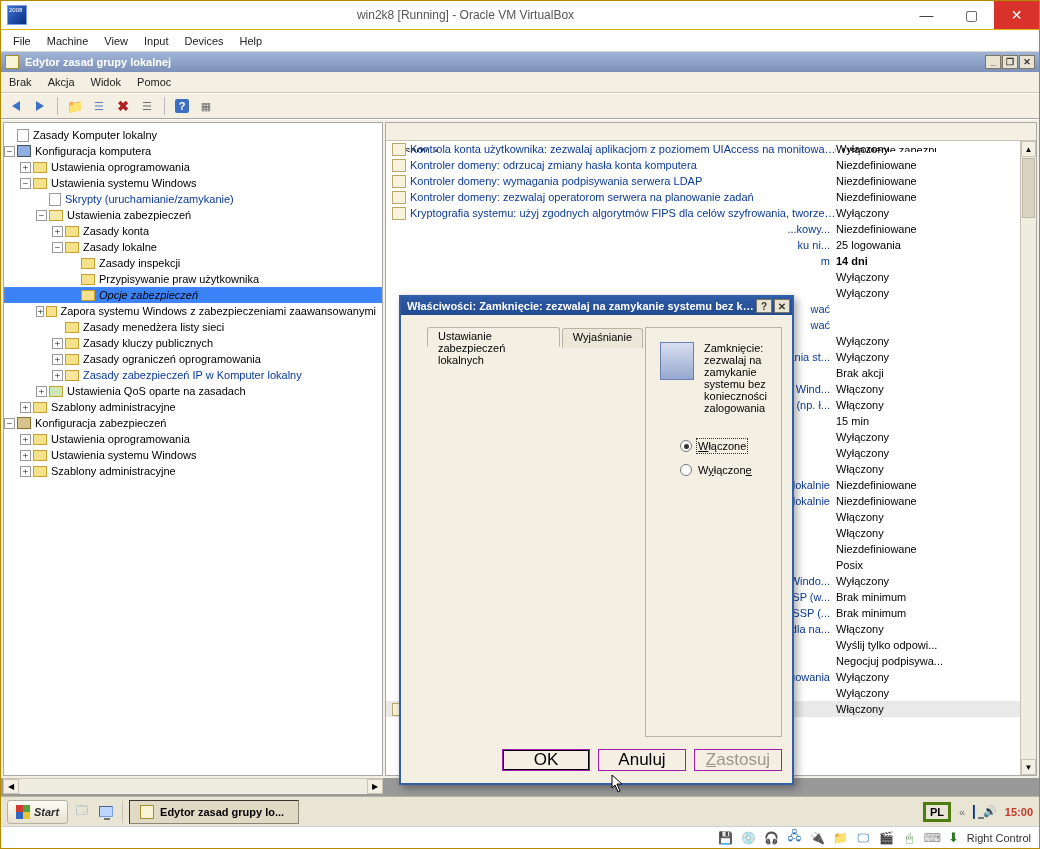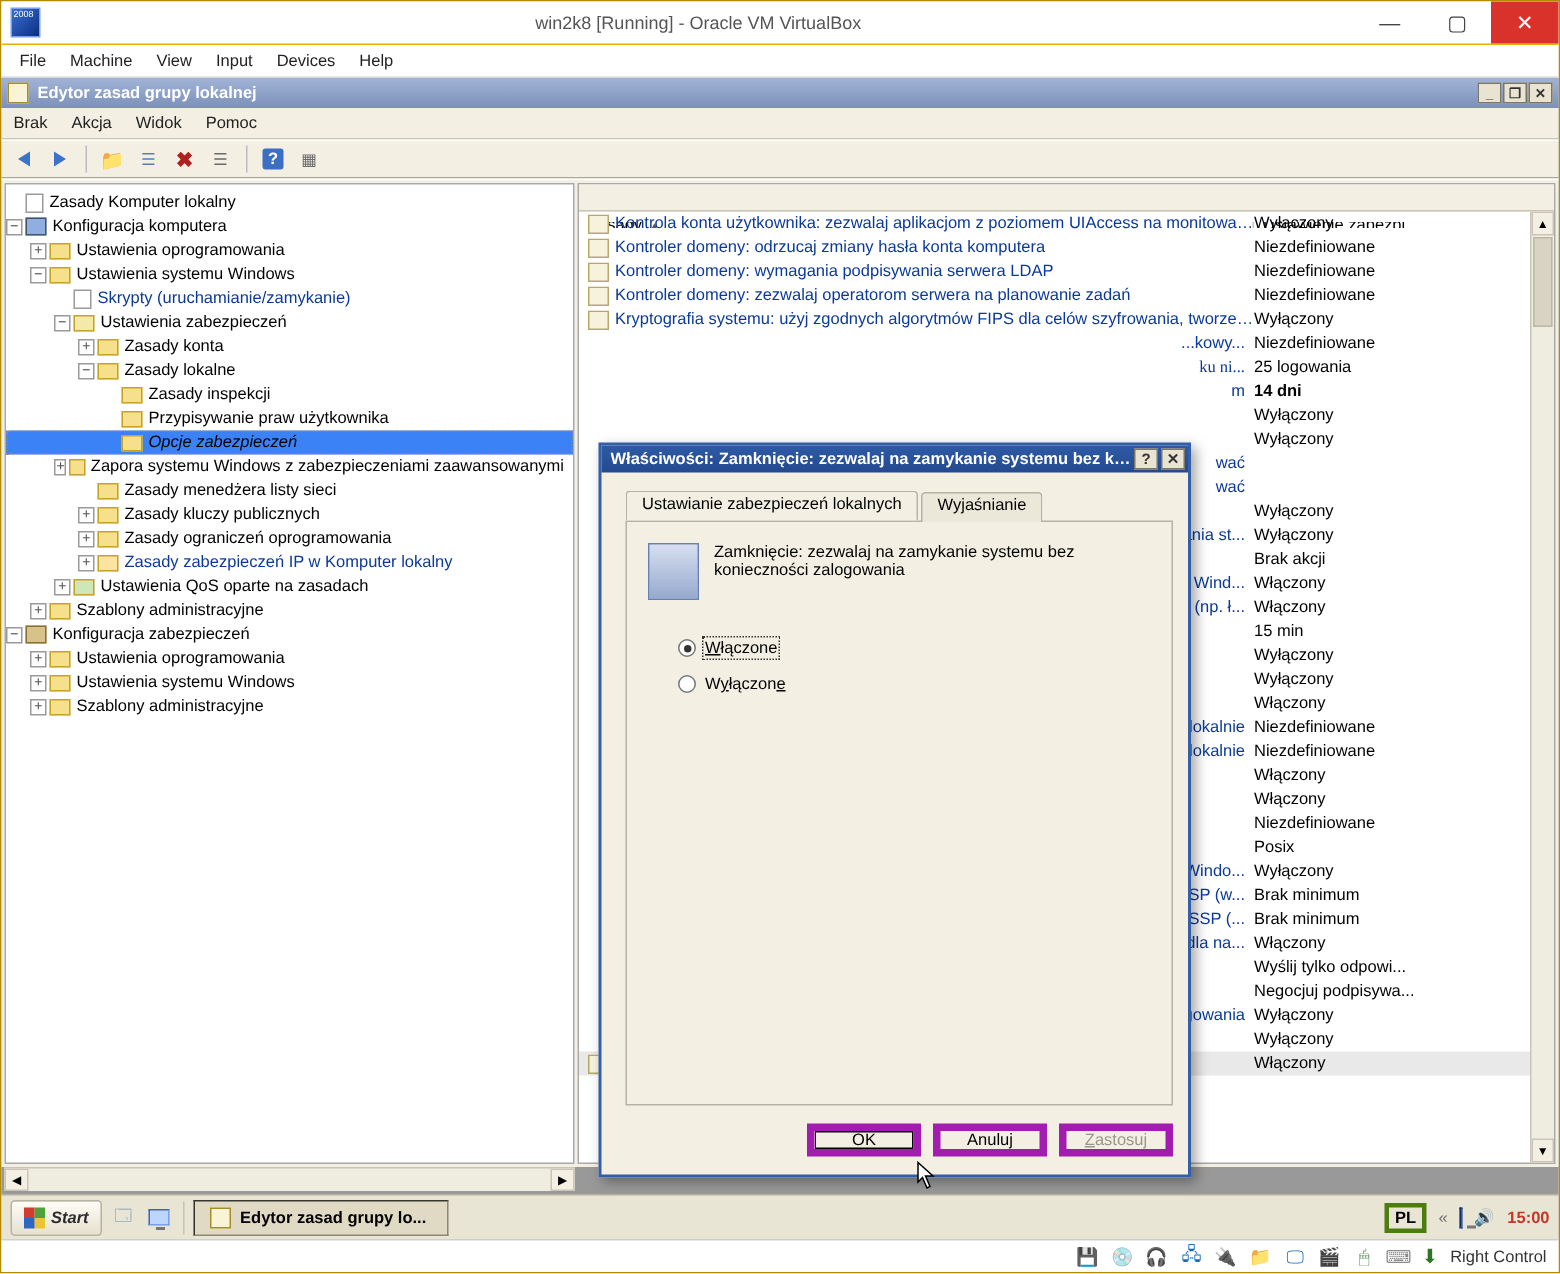--- a/index.html
+++ b/index.html
@@ -139,21 +139,21 @@
     height:18px; background:linear-gradient(#2e5aa6,#234a8f);
     color:#fff; font-weight:bold; font-size:11px; display:flex;
     align-items:center; padding:0 2px 0 6px;
   }
   .modal-title .ctl {
     width:16px; height:14px; background:#e9e4d1; border:1px solid #7b7665;
     display:flex; align-items:center; justify-content:center; color:#333;
     font-size:10px; margin-left:2px;
   }
   .modal-body {
-    flex:1; padding:12px 10px 6px 16px; display:flex; flex-direction:column;
+    flex:1; padding:12px 10px 6px 26px; display:flex; 
   }
   .tabstrip { display:flex; height:20px; }
   .tab {
     padding:2px 10px; border:1px solid #b7b3a4; border-bottom:none;
     background:#f3f0e3; font-size:11px; border-top-left-radius:3px;
     border-top-right-radius:3px; margin-right:2px; position:relative; top:1px;
   }
   .tab.active { background:#f3f0e3; border-bottom:1px solid #f3f0e3; top:0; z-index:2; }
   .tab.inactive { background:#ece8d9; }
   .tabpanel {
@@ -167,22 +167,22 @@
   .radio-row { display:flex; align-items:center; gap:6px; margin:6px 0 6px 20px; }
   .radio {
     width:12px; height:12px; border-radius:50%; border:1px solid #777; background:#fff;
     display:flex; align-items:center; justify-content:center;
   }
   .radio .dot { width:5px; height:5px; border-radius:50%; background:#333; }
   .radio-label.focused { outline:1px dotted #333; outline-offset:1px; }
 
   .modal-buttons { display:flex; justify-content:flex-end; gap:8px; padding:6px 10px 12px; }
   .btn {
-    width:76px; height:22px; border:5px solid #a21caf; background:#f3f0e3;
-    display:flex; align-items:center; justify-content:center; font-size:11px;
+    width:88px; height:22px; border:1px solid #a21caf; background:#f3f0e3;
+    display:flex; align-items:center; justify-content:center; font-size:17px;
   }
   .btn.default { box-shadow:0 0 0 1px #000 inset; }
   .btn.disabled { color:#9a968a; }
 
   
   .cursor {
     position:absolute; left:610px; top:722px; width:14px; height:20px;
     pointer-events:none;
   }
   .cursor svg { width:14px; height:20px; }
@@ -495,21 +495,21 @@
                 <div class="lr-val" style="width: 170px;">Wyłączony</div>
               </div>
               <div class="list-row">
                 <div style="width: 450px; display: flex; align-items: center; overflow: hidden; justify-content: flex-end;">
                   <span style="color: rgb(11, 58, 152); padding-right: 6px;">...kowy...</span>
                 </div>
                 <div class="lr-val" style="width: 170px;">Niezdefiniowane</div>
               </div>
               <div class="list-row">
                 <div style="width: 450px; display: flex; align-items: center; overflow: hidden; justify-content: flex-end;">
-                  <span style="color: rgb(11, 58, 152); padding-right: 6px; font-family: Liberation Serif, serif;">ku ni...</span>
+                  <span style="color: rgb(11, 58, 152); padding-right: 6px;">ku ni...</span>
                 </div>
                 <div class="lr-val" style="width: 170px;">25 logowania</div>
               </div>
               <div class="list-row">
                 <div style="width: 450px; display: flex; align-items: center; overflow: hidden; justify-content: flex-end;">
                   <span style="color: rgb(11, 58, 152); padding-right: 6px;">m</span>
                 </div>
                 <div class="lr-val" style="width: 170px; font-weight: bold;">14 dni</div>
               </div>
               <div class="list-row">

